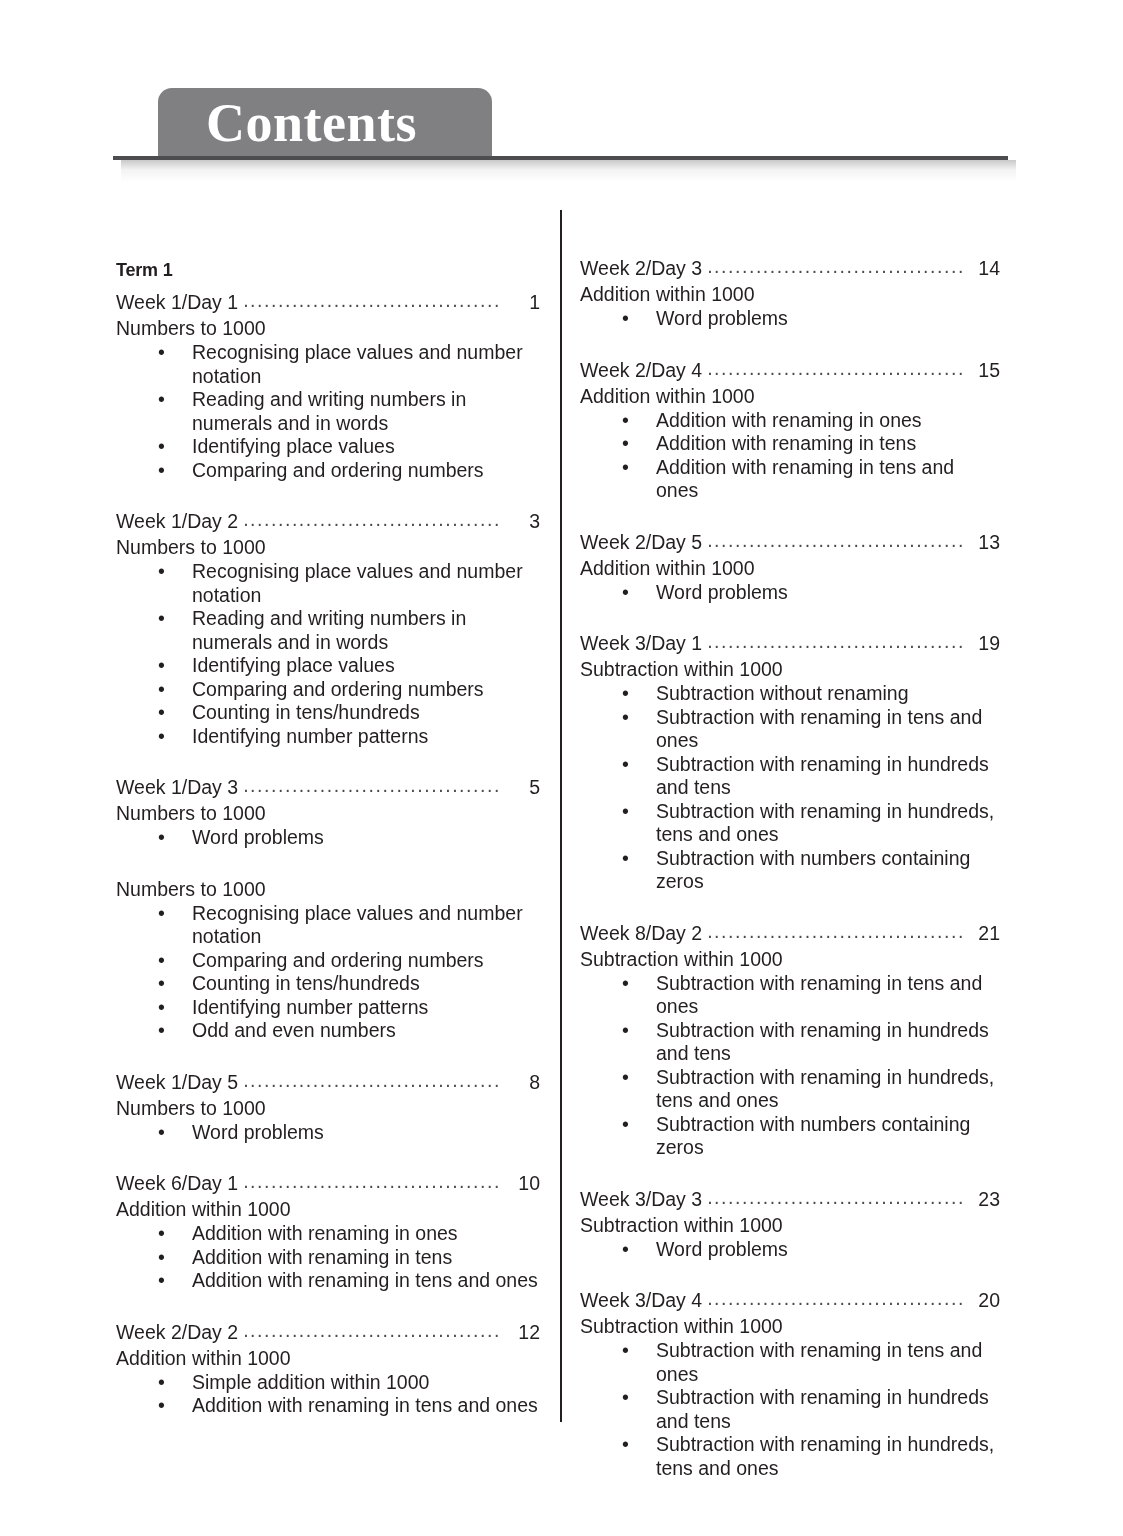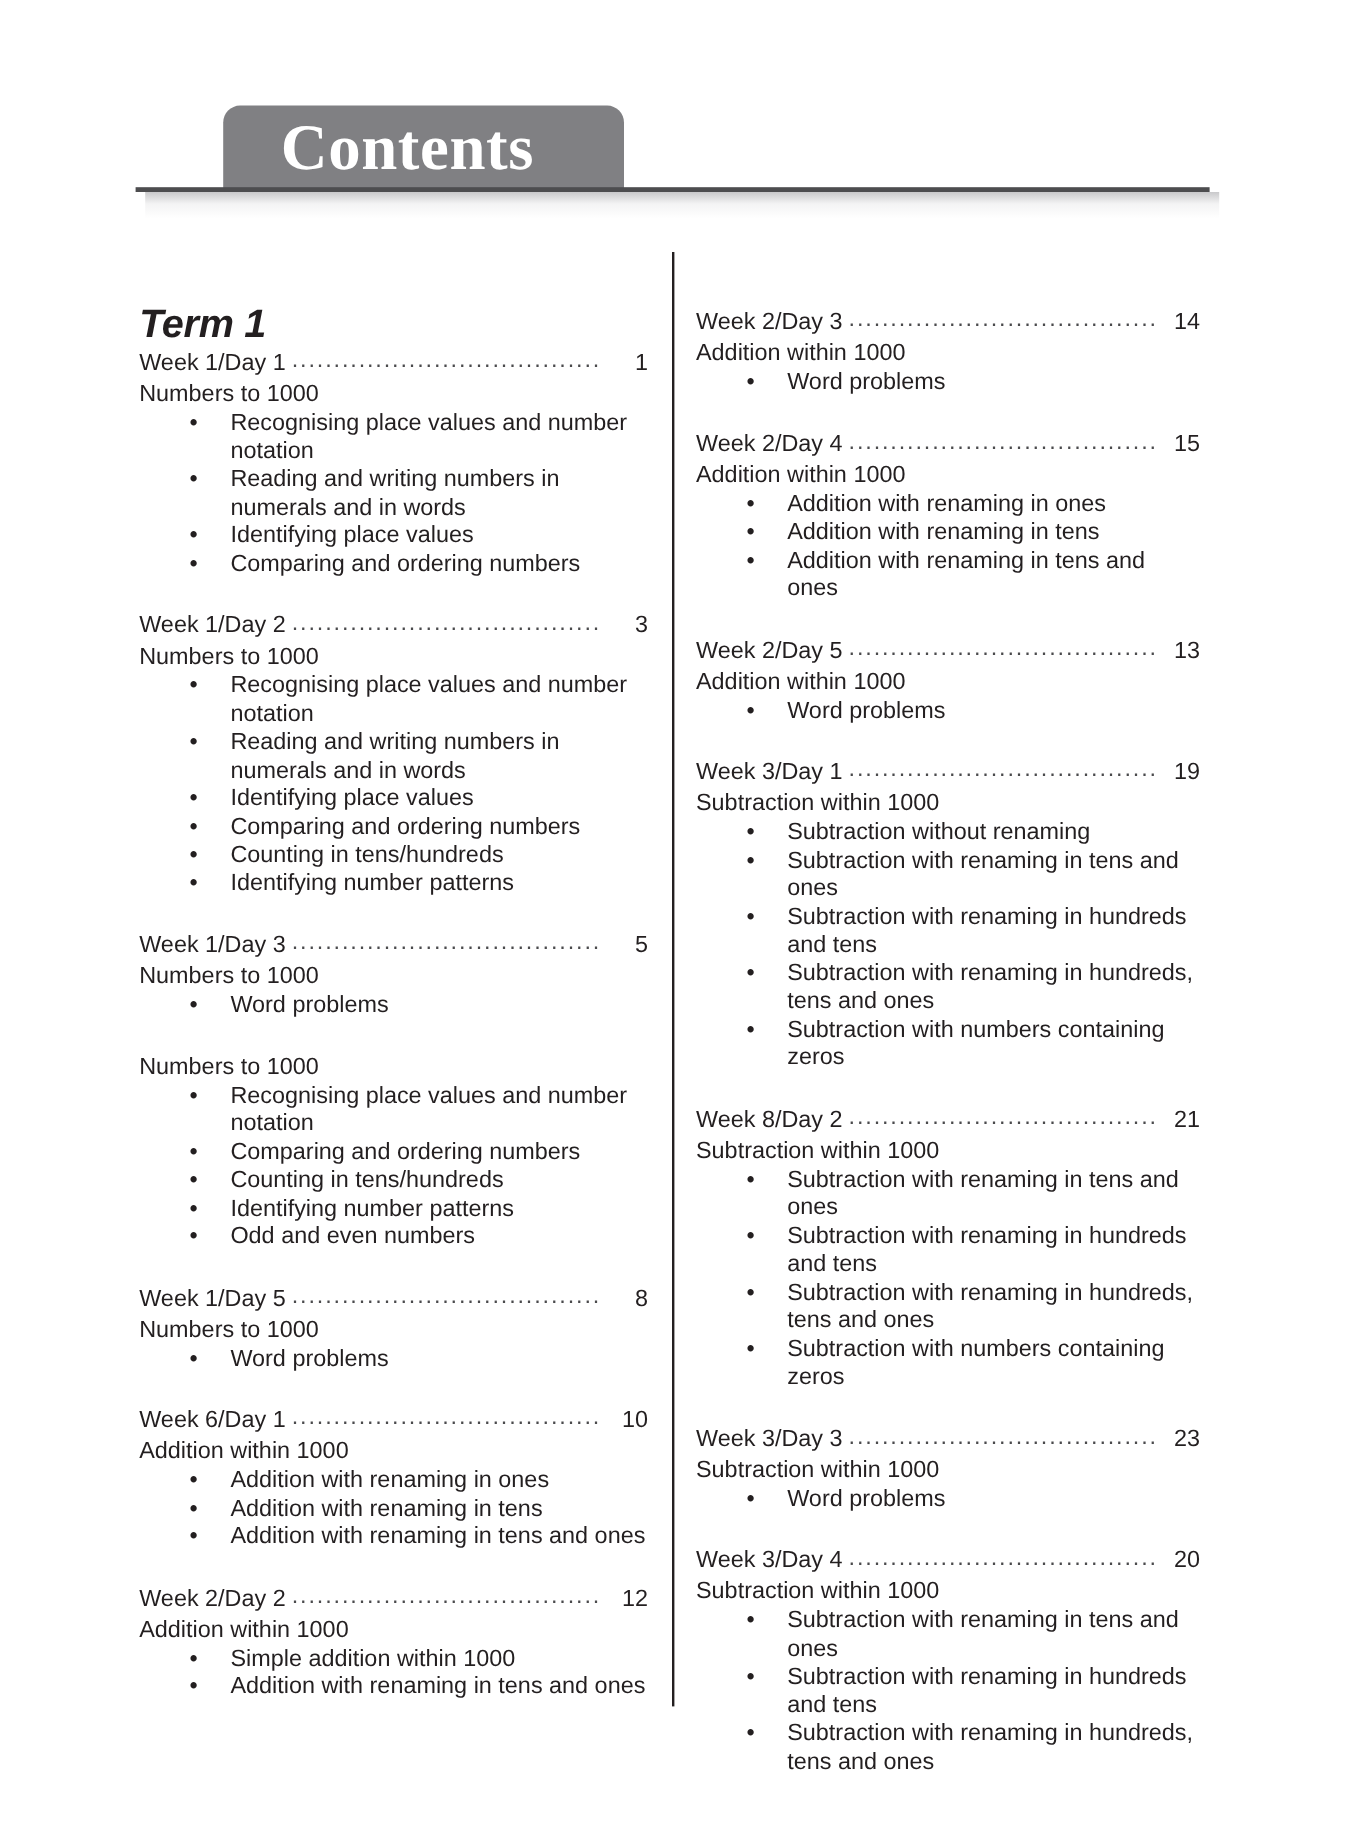--- a/index.html
+++ b/index.html
@@ -26,21 +26,20 @@
   }
   #contents-tab {
     position: absolute;
     left: 158px;
     top: 88px;
     width: 334px;
     height: 70px;
     background: #808083;
     border-radius: 14px 14px 0 0;
     box-sizing: border-box;
-    margin-left: 28px;
   }
   #contents-tab-label {
     position: absolute;
     left: 48px;
     top: 1px;
     font-family: "Liberation Serif", serif;
     font-weight: bold;
     font-size: 54px;
     line-height: 68px;
     color: #ffffff;
@@ -82,26 +81,25 @@
   }
   .column {
     position: absolute;
     top: 255px;
   }
   #column-left  { left: 116px; width: 424px; }
   #column-right { left: 580px; width: 420px; }
 
   
   .term-heading {
-    font-size: 33px;
+    font-size: 18px;
     font-weight: bold;
     line-height: 30px;
     margin: 0 0 4px 0;
     letter-spacing: -0.2px;
-    font-style: italic;
   }
 
   
   .entry { margin-bottom: 26px; }
   .entry:last-child { margin-bottom: 0; }
 
   .entry-line {
     display: flex;
     align-items: baseline;
     font-size: 19.5px;

